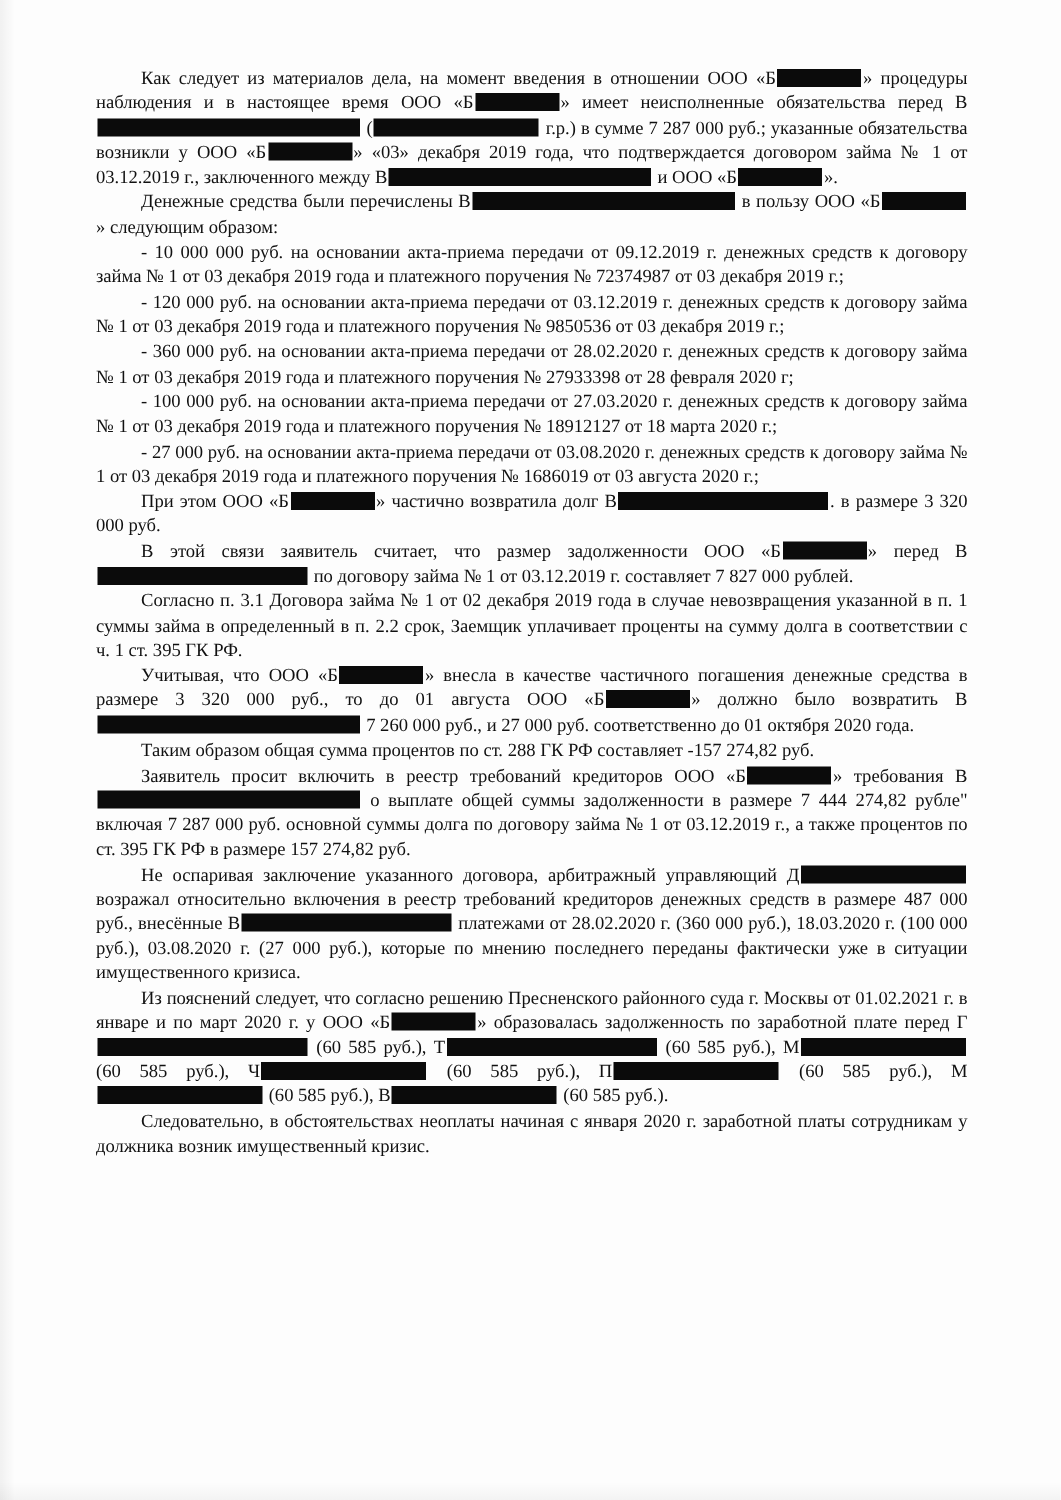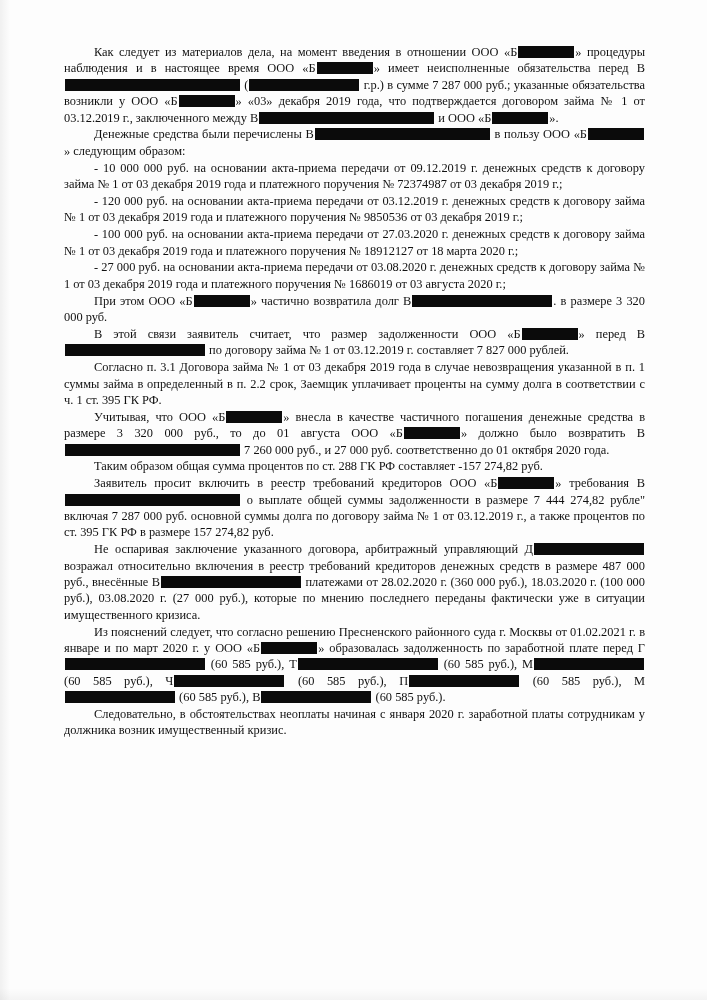--- a/index.html
+++ b/index.html
@@ -63,25 +63,26 @@
 <body>
 
 <div class="page">
   <div class="scan-edge-left"></div>
   <div class="scan-edge-bottom"></div>
   <div class="doc-body" id="doc-body">
       <p class="para">Как следует из материалов дела, на момент введения в отношении ООО «Б<span class="redact r-s"></span>» процедуры наблюдения и в настоящее время ООО «Б<span class="redact r-s"></span>» имеет неисполненные обязательства перед В<span class="redact r-xxl"></span> (<span class="redact r-l"></span> г.р.) в сумме 7 287 000 руб.; указанные обязательства возникли у ООО «Б<span class="redact r-s"></span>» «03» декабря 2019 года, что подтверждается договором займа № 1 от 03.12.2019 г., заключенного между В<span class="redact r-xxl"></span> и ООО «Б<span class="redact r-s"></span>».</p>
       <p class="para">Денежные средства были перечислены В<span class="redact r-xxl"></span> в пользу ООО «Б<span class="redact r-s"></span>» следующим образом:</p>
       <p class="para">- 10 000 000 руб. на основании акта-приема передачи от 09.12.2019 г. денежных средств к договору займа № 1 от 03 декабря 2019 года и платежного поручения № 72374987 от 03 декабря 2019 г.;</p>
       <p class="para">- 120 000 руб. на основании акта-приема передачи от 03.12.2019 г. денежных средств к договору займа № 1 от 03 декабря 2019 года и платежного поручения № 9850536 от 03 декабря 2019 г.;</p>
+      <p class="para">- 360 000 руб. на основании акта-приема передачи от 28.02.2020 г. денежных средств к договору займа № 1 от 03 декабря 2019 года и платежного поручения № 27933398 от 28 февраля 2020 г;</p>
       <p class="para">- 100 000 руб. на основании акта-приема передачи от 27.03.2020 г. денежных средств к договору займа № 1 от 03 декабря 2019 года и платежного поручения № 18912127 от 18 марта 2020 г.;</p>
       <p class="para">- 27 000 руб. на основании акта-приема передачи от 03.08.2020 г. денежных средств к договору займа № 1 от 03 декабря 2019 года и платежного поручения № 1686019 от 03 августа 2020 г.;</p>
       <p class="para">При этом ООО «Б<span class="redact r-s"></span>» частично возвратила долг В<span class="redact r-xl"></span>. в размере 3 320 000 руб.</p>
       <p class="para">В этой связи заявитель считает, что размер задолженности ООО «Б<span class="redact r-s"></span>» перед В<span class="redact r-xl"></span> по договору займа № 1 от 03.12.2019 г. составляет 7 827 000 рублей.</p>
-      <p class="para">Согласно п. 3.1 Договора займа № 1 от 03 декабря 2019 года в случае невозвращения указанной в п. 1 суммы займа в определенный в п. 2.2 срок, Заемщик уплачивает проценты на сумму долга в соответствии с ч. 1 ст. 395 ГК РФ.</p>
+      <p class="para">Согласно п. 3.1 Договора займа № 1 от 02 декабря 2019 года в случае невозвращения указанной в п. 1 суммы займа в определенный в п. 2.2 срок, Заемщик уплачивает проценты на сумму долга в соответствии с ч. 1 ст. 395 ГК РФ.</p>
       <p class="para">Учитывая, что ООО «Б<span class="redact r-s"></span>» внесла в качестве частичного погашения денежные средства в размере 3 320 000 руб., то до 01 августа ООО «Б<span class="redact r-s"></span>» должно было возвратить В<span class="redact r-xxl"></span> 7 260 000 руб., и 27 000 руб. соответственно до 01 октября 2020 года.</p>
       <p class="para">Таким образом общая сумма процентов по ст. 288 ГК РФ составляет -157 274,82 руб.</p>
       <p class="para">Заявитель просит включить в реестр требований кредиторов ООО «Б<span class="redact r-s"></span>» требования В<span class="redact r-xxl"></span> о выплате общей суммы задолженности в размере 7 444 274,82 рубле" включая 7 287 000 руб. основной суммы долга по договору займа № 1 от 03.12.2019 г., а также процентов по ст. 395 ГК РФ в размере 157 274,82 руб.</p>
       <p class="para">Не оспаривая заключение указанного договора, арбитражный управляющий Д<span class="redact r-l"></span> возражал относительно включения в реестр требований кредиторов денежных средств в размере 487 000 руб., внесённые В<span class="redact r-xl"></span> платежами от 28.02.2020 г. (360 000 руб.), 18.03.2020 г. (100 000 руб.), 03.08.2020 г. (27 000 руб.), которые по мнению последнего переданы фактически уже в ситуации имущественного кризиса.</p>
       <p class="para">Из пояснений следует, что согласно решению Пресненского районного суда г. Москвы от 01.02.2021 г. в январе и по март 2020 г. у ООО «Б<span class="redact r-s"></span>» образовалась задолженность по заработной плате перед Г<span class="redact r-xl"></span> (60 585 руб.), Т<span class="redact r-xl"></span> (60 585 руб.), М<span class="redact r-l"></span> (60 585 руб.), Ч<span class="redact r-l"></span> (60 585 руб.), П<span class="redact r-l"></span> (60 585 руб.), М<span class="redact r-l"></span> (60 585 руб.), В<span class="redact r-l"></span> (60 585 руб.).</p>
       <p class="para">Следовательно, в обстоятельствах неоплаты начиная с января 2020 г. заработной платы сотрудникам у должника возник имущественный кризис.</p>
     </div>
 </div>
 
 </body></html>

